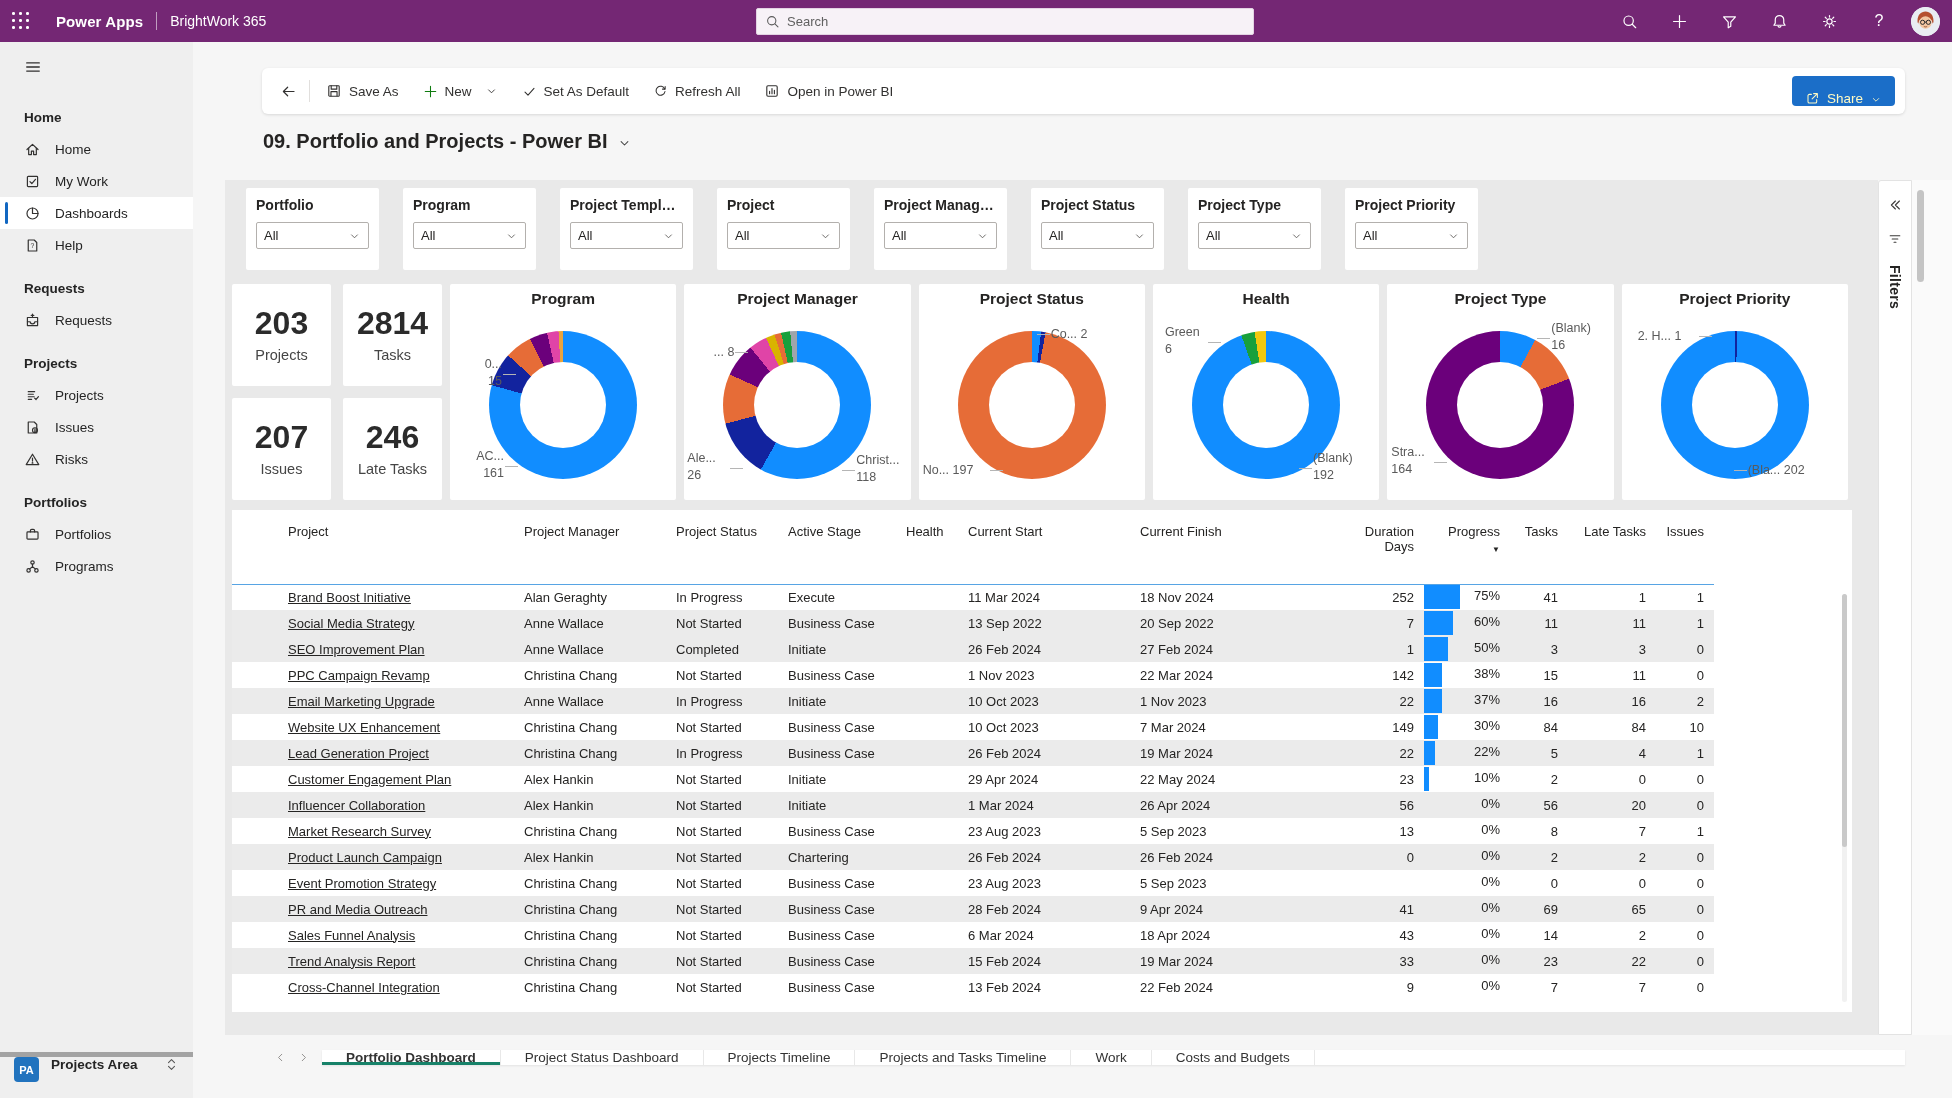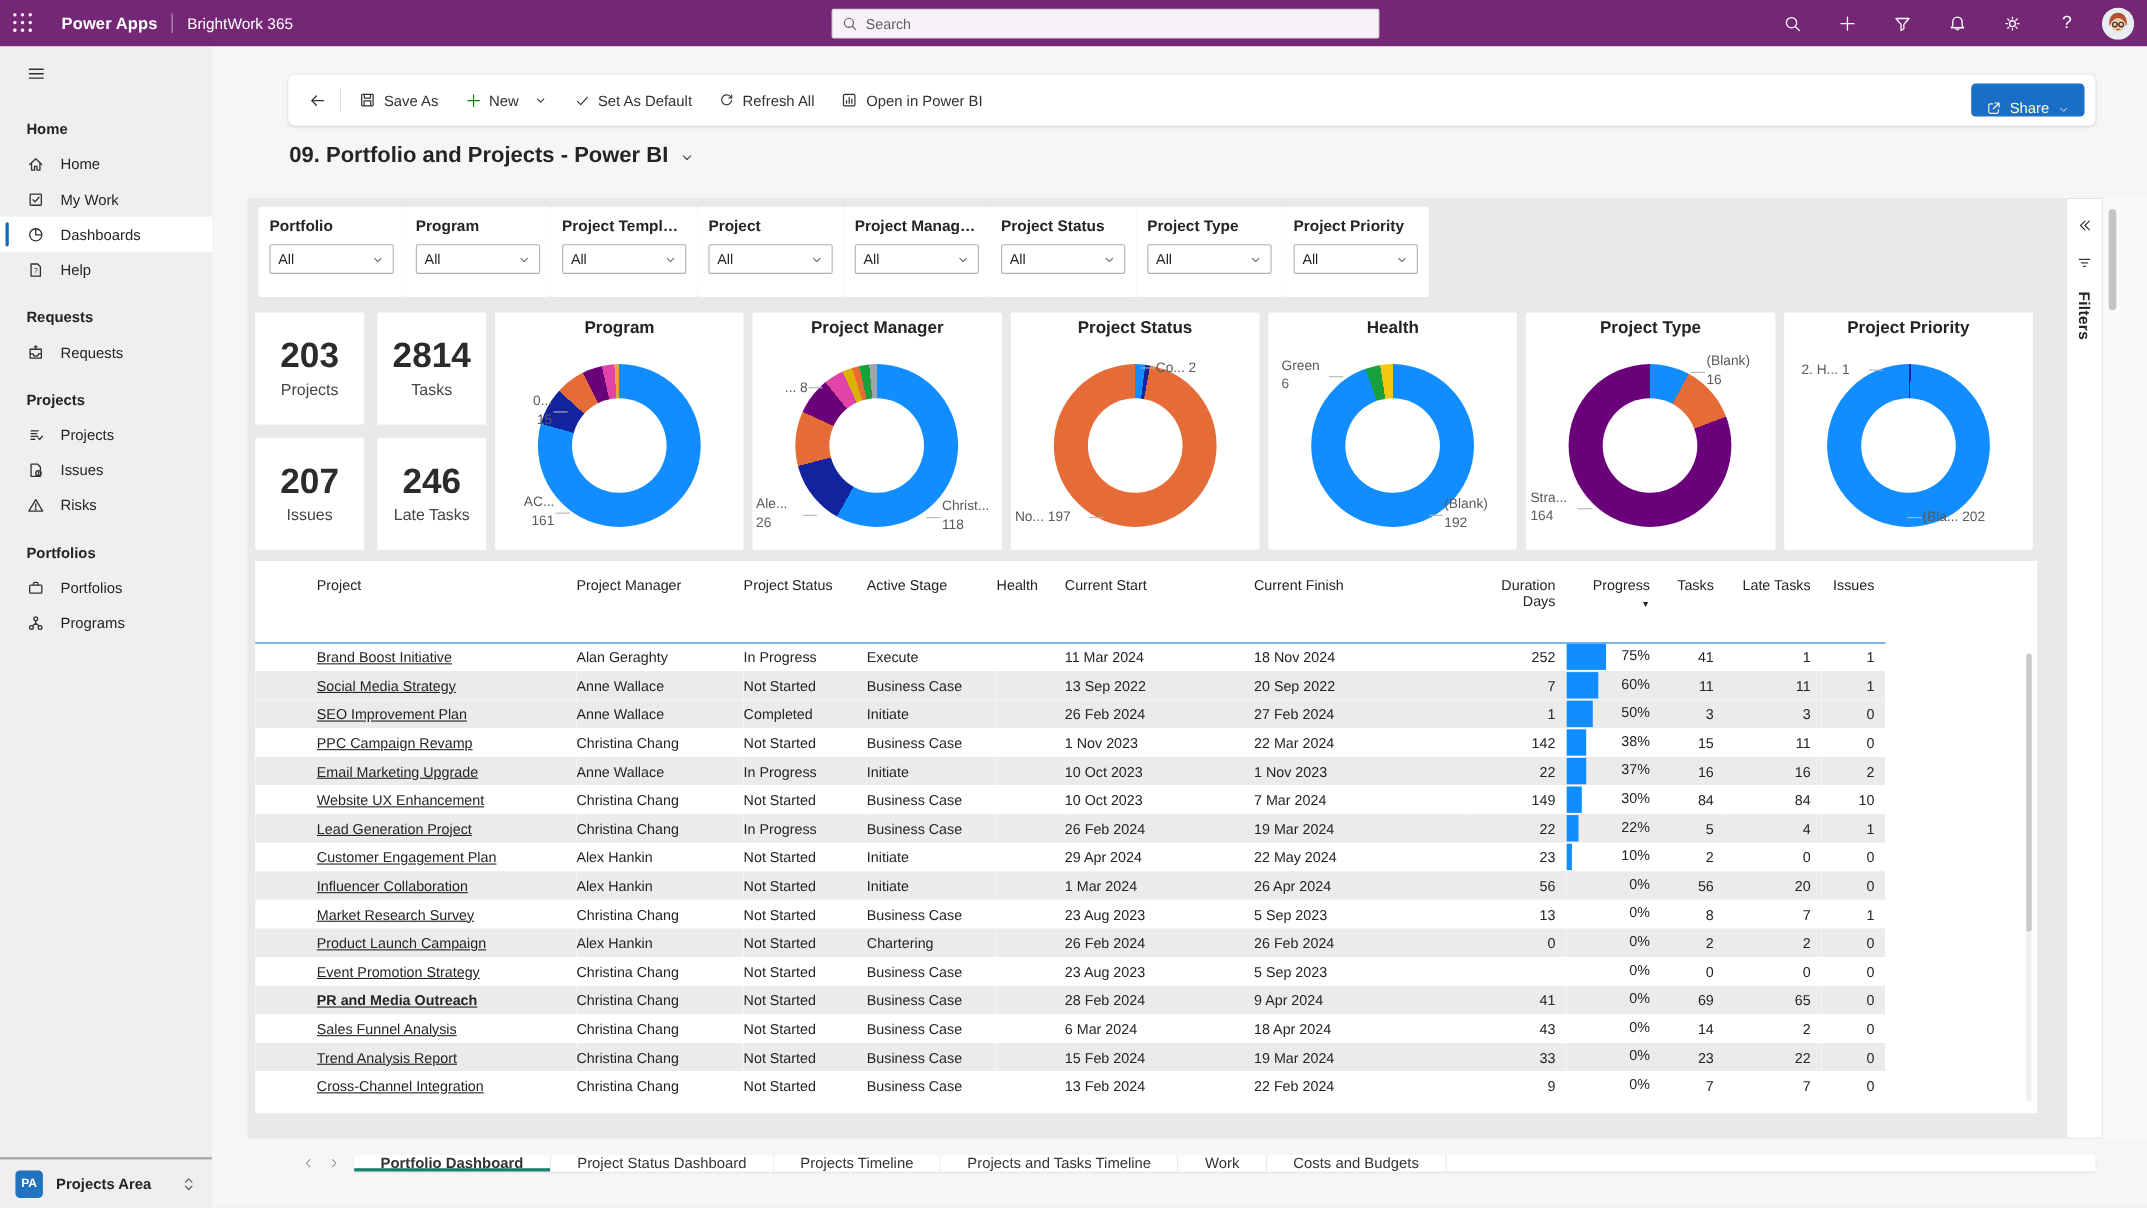--- a/index.html
+++ b/index.html
@@ -24,39 +24,39 @@
   
   .sidebar{position:absolute;top:42px;left:0;width:193px;bottom:0;background:#efefef;color:#242424;}
   .hamburger{margin:14px 0 4px 22px;width:22px;height:22px;display:flex;align-items:center;justify-content:center;cursor:pointer;color:#323130;}
   .navscroll{position:absolute;top:48px;left:0;right:0;bottom:46px;overflow:hidden;}
   .navsec{margin-top:14px;}
   .navsec .sechead{font-size:13.5px;font-weight:700;padding:6px 0 8px 24px;}
   .navitem{display:flex;align-items:center;height:32px;padding-left:24px;font-size:13.5px;cursor:pointer;position:relative;color:#242424;}
   .navitem .nicon{width:17px;height:17px;margin-right:14px;color:#323130;flex:0 0 auto;}
   .navitem.active{background:#fff;}
   .navitem.active::before{content:"";position:absolute;left:5px;top:5px;bottom:5px;width:3px;background:#1267c1;border-radius:2px;}
-  .areabar{position:absolute;bottom:0;left:0;right:0;height:46px;border-top:2px solid #a3a3a3;display:flex;align-items:center;padding:0 14px;cursor:pointer;background:#efefef;}
+  .areabar{position:absolute;bottom:0;left:0;right:0;height:46px;border-top:5px solid #a3a3a3;display:flex;align-items:flex-start;padding:0 14px;cursor:pointer;background:#efefef;}
   .areabadge{width:25px;height:25px;border-radius:4px;background:#2173be;color:#fff;font-size:11px;font-weight:700;display:flex;align-items:center;justify-content:center;}
   .arealabel{font-size:13.5px;font-weight:700;margin-left:12px;flex:1;}
   .areachev{color:#555;}
 
   
   .main{position:absolute;left:193px;top:42px;right:0;bottom:0;background:#f6f6f6;}
   .cmdbar{position:absolute;left:69px;right:47px;top:26px;height:46px;background:#fff;border-radius:6px;box-shadow:0 1px 3px rgba(0,0,0,.12);display:flex;align-items:center;padding:0 10px;}
   .cmd{display:flex;align-items:center;gap:7px;font-size:13.5px;color:#323130;padding:0 12px;height:32px;cursor:pointer;border-radius:3px;white-space:nowrap;}
   .cmd .cicon{color:#323130;}
   .cmd .green{color:#0f7b0f;}
   .cmddiv{width:1px;height:22px;background:#e1dfdd;margin:0 4px;}
   .sharebtn{margin-left:auto;background:#1b6ec8;color:#fef9c3;border-radius:4px;height:30px;display:flex;align-items:flex-end;gap:7px;font-size:13.5px;padding:0 13px;cursor:pointer;}
   .pagetitle{position:absolute;left:70px;top:88px;display:flex;align-items:center;gap:9px;font-size:20px;font-weight:700;color:#252423;}
   .pagetitle .tchev{color:#444;cursor:pointer;margin-top:3px;}
 
   
   .report{position:absolute;left:32px;top:138px;width:1653px;height:855px;background:#e9e9e9;overflow:hidden;}
-  .slicer-row{display:flex;margin:8px 0 0 10px;}
+  .slicer-row{display:flex;gap:24px;margin:8px 0 0 21px;}
   .slicer{width:133px;height:82px;background:#fff;border-radius:2px;padding:9px 10px;}
   .slicer .slabel{font-size:14px;font-weight:700;color:#252423;white-space:nowrap;overflow:hidden;}
   .sdrop{margin-top:9px;height:27px;border:1px solid #b3b0ad;border-radius:2px;display:flex;align-items:center;padding:0 7px;font-size:13px;color:#252423;cursor:pointer;background:#fff;}
   .sdrop .sval{flex:1;}
   .sdrop .dchev{color:#605e5c;}
 
   .row2{display:flex;gap:8px;margin:14px 30px 0 7px;height:216px;}
   .kpigrid{display:grid;grid-template-columns:99px 99px;grid-template-rows:102px 102px;gap:12px;}
   .kpicard{background:#fff;border-radius:2px;display:flex;flex-direction:column;align-items:center;justify-content:center;}
   .kpival{font-size:32px;font-weight:700;color:#2b2b2b;line-height:1.05;}
@@ -858,21 +858,21 @@
                   <div class="pcell">
           <div class="pbar" style="width:0px"></div>
           <span class="ptext">0%</span>
                   </div>
                 </td>
                 <td class="num">0</td>
                 <td class="num">0</td>
                 <td class="num">0</td>
               </tr>
               <tr class="alt">
-                <td style="padding-left: 56px; font-weight: bold;"><a class="plink">PR and Media Outreach</a></td>
+                <td style="padding-left: 56px;"><a class="plink">PR and Media Outreach</a></td>
                 <td>Christina Chang</td>
                 <td>Not Started</td>
                 <td>Business Case</td>
                 <td></td>
                 <td>28 Feb 2024</td>
                 <td>9 Apr 2024</td>
                 <td class="num">41</td>
                 <td class="num">
                   <div class="pcell">
           <div class="pbar" style="width:0px"></div>

